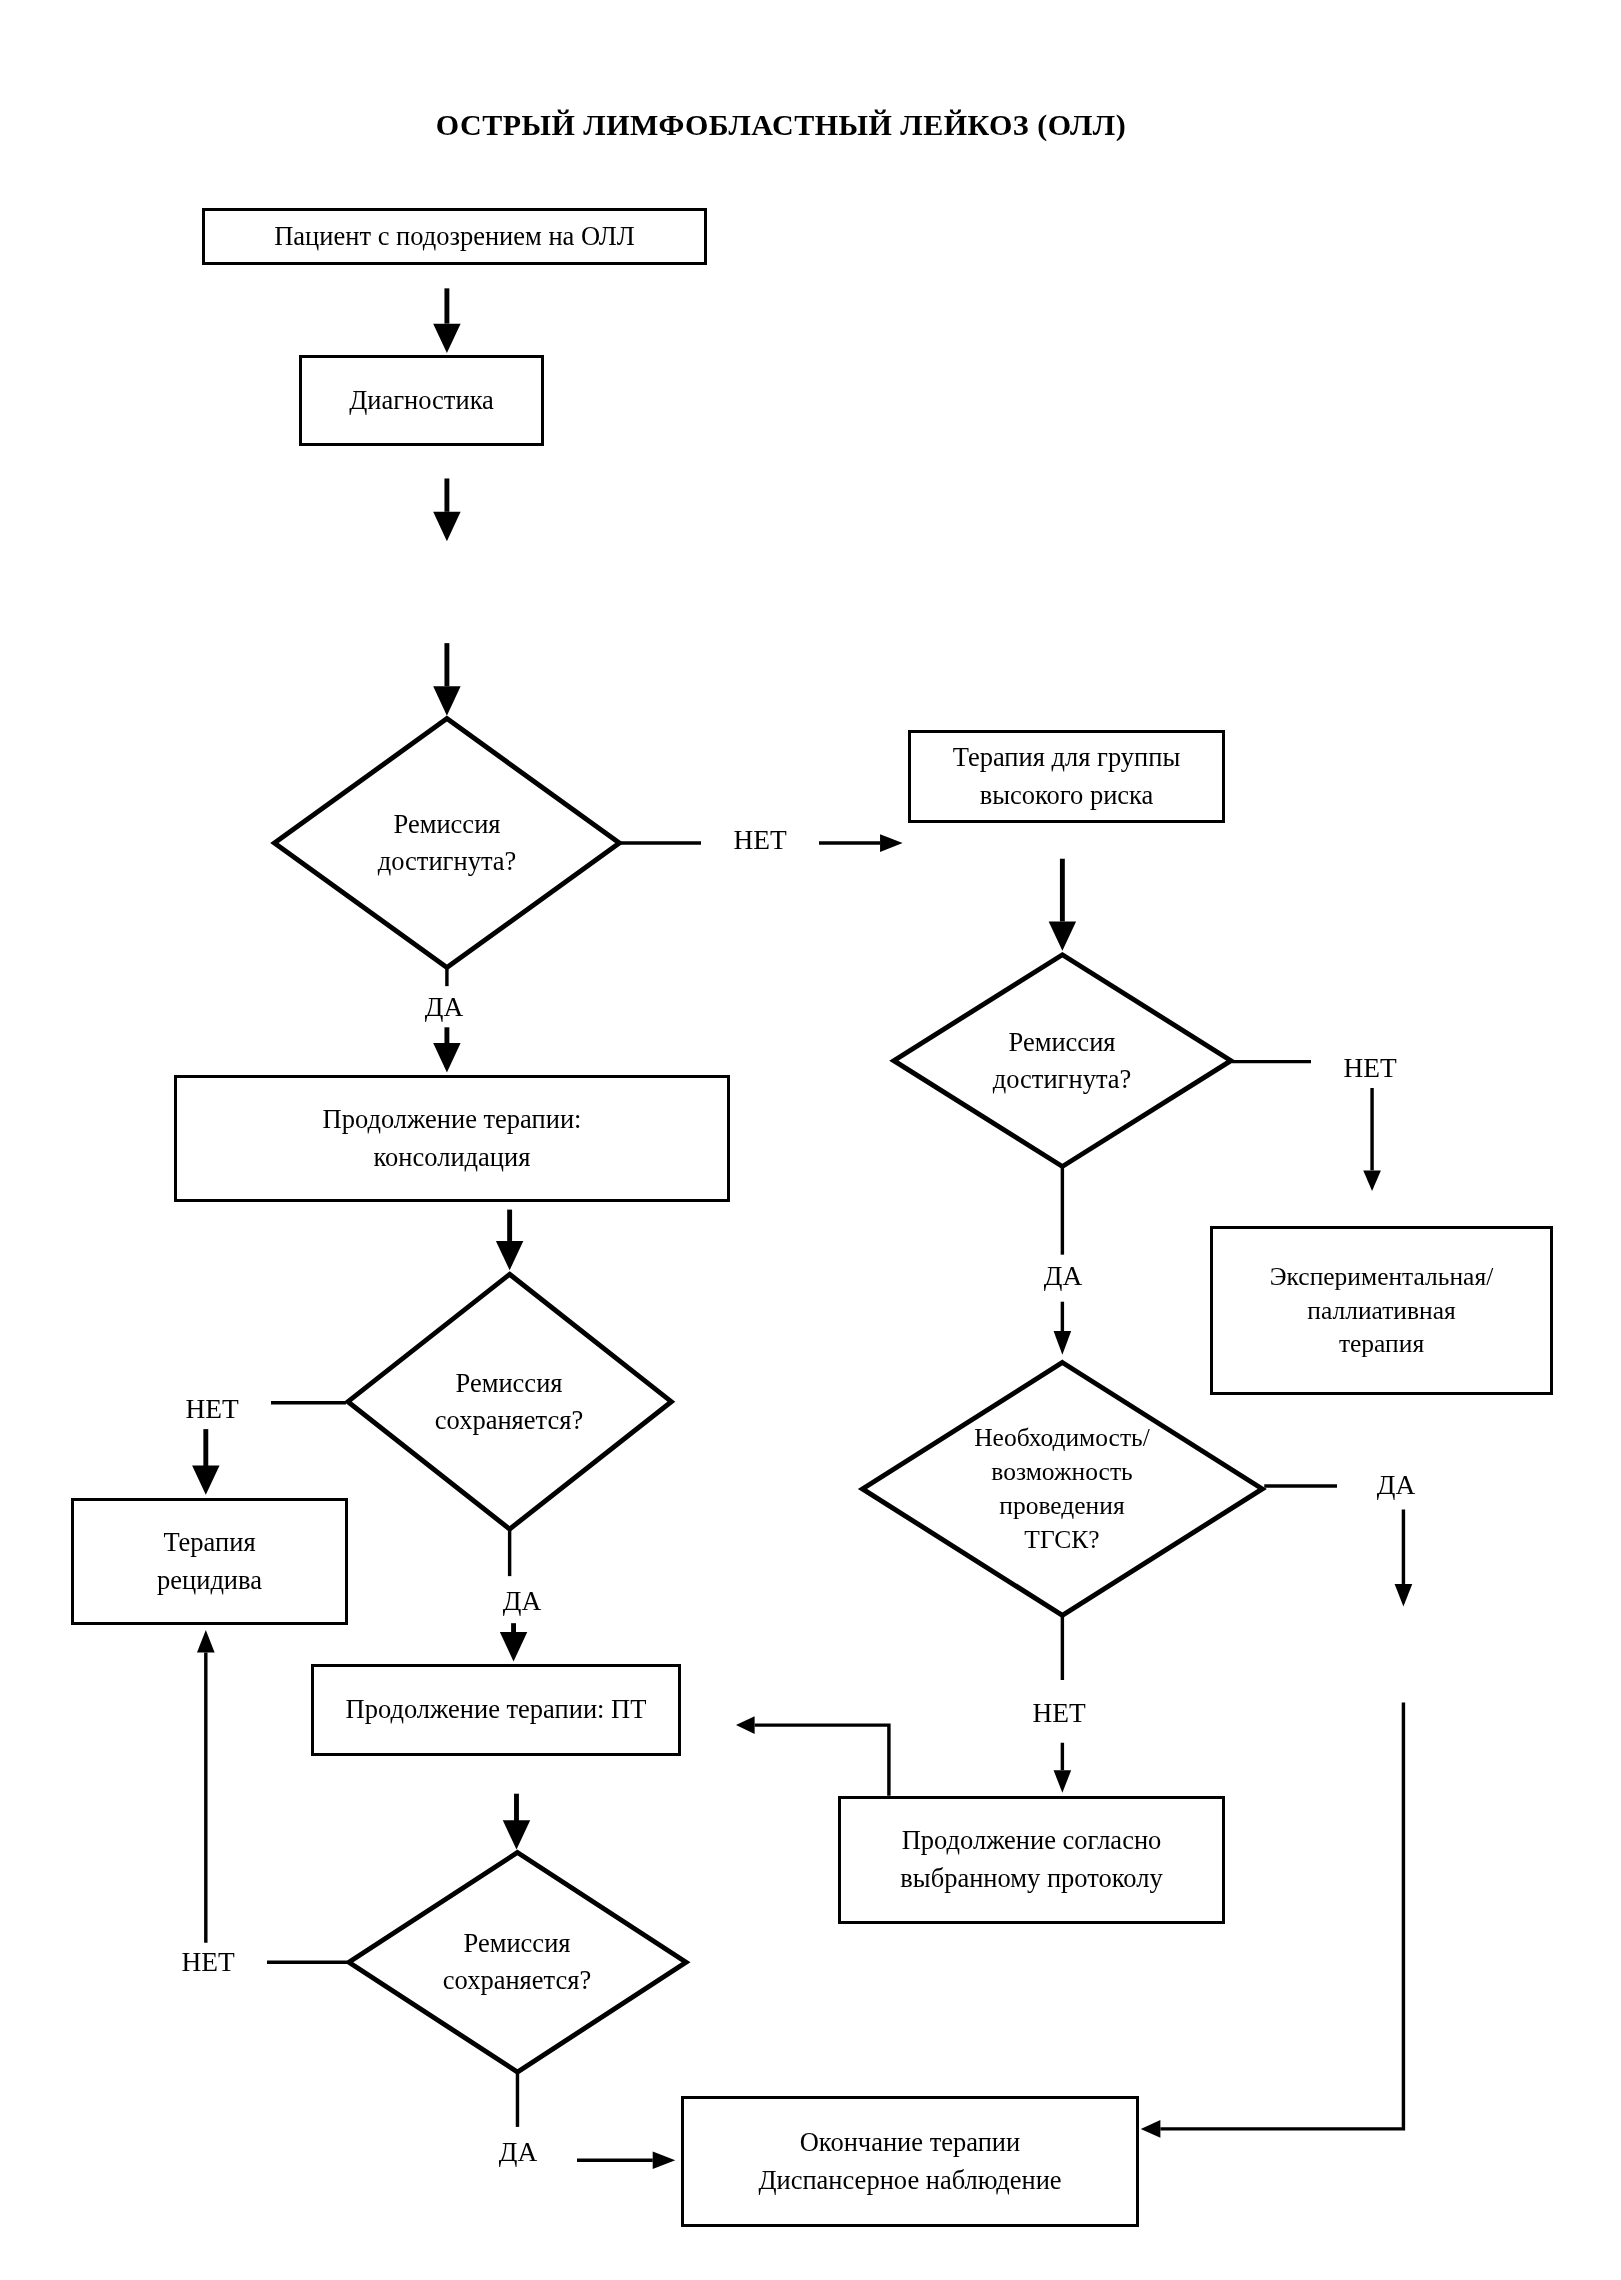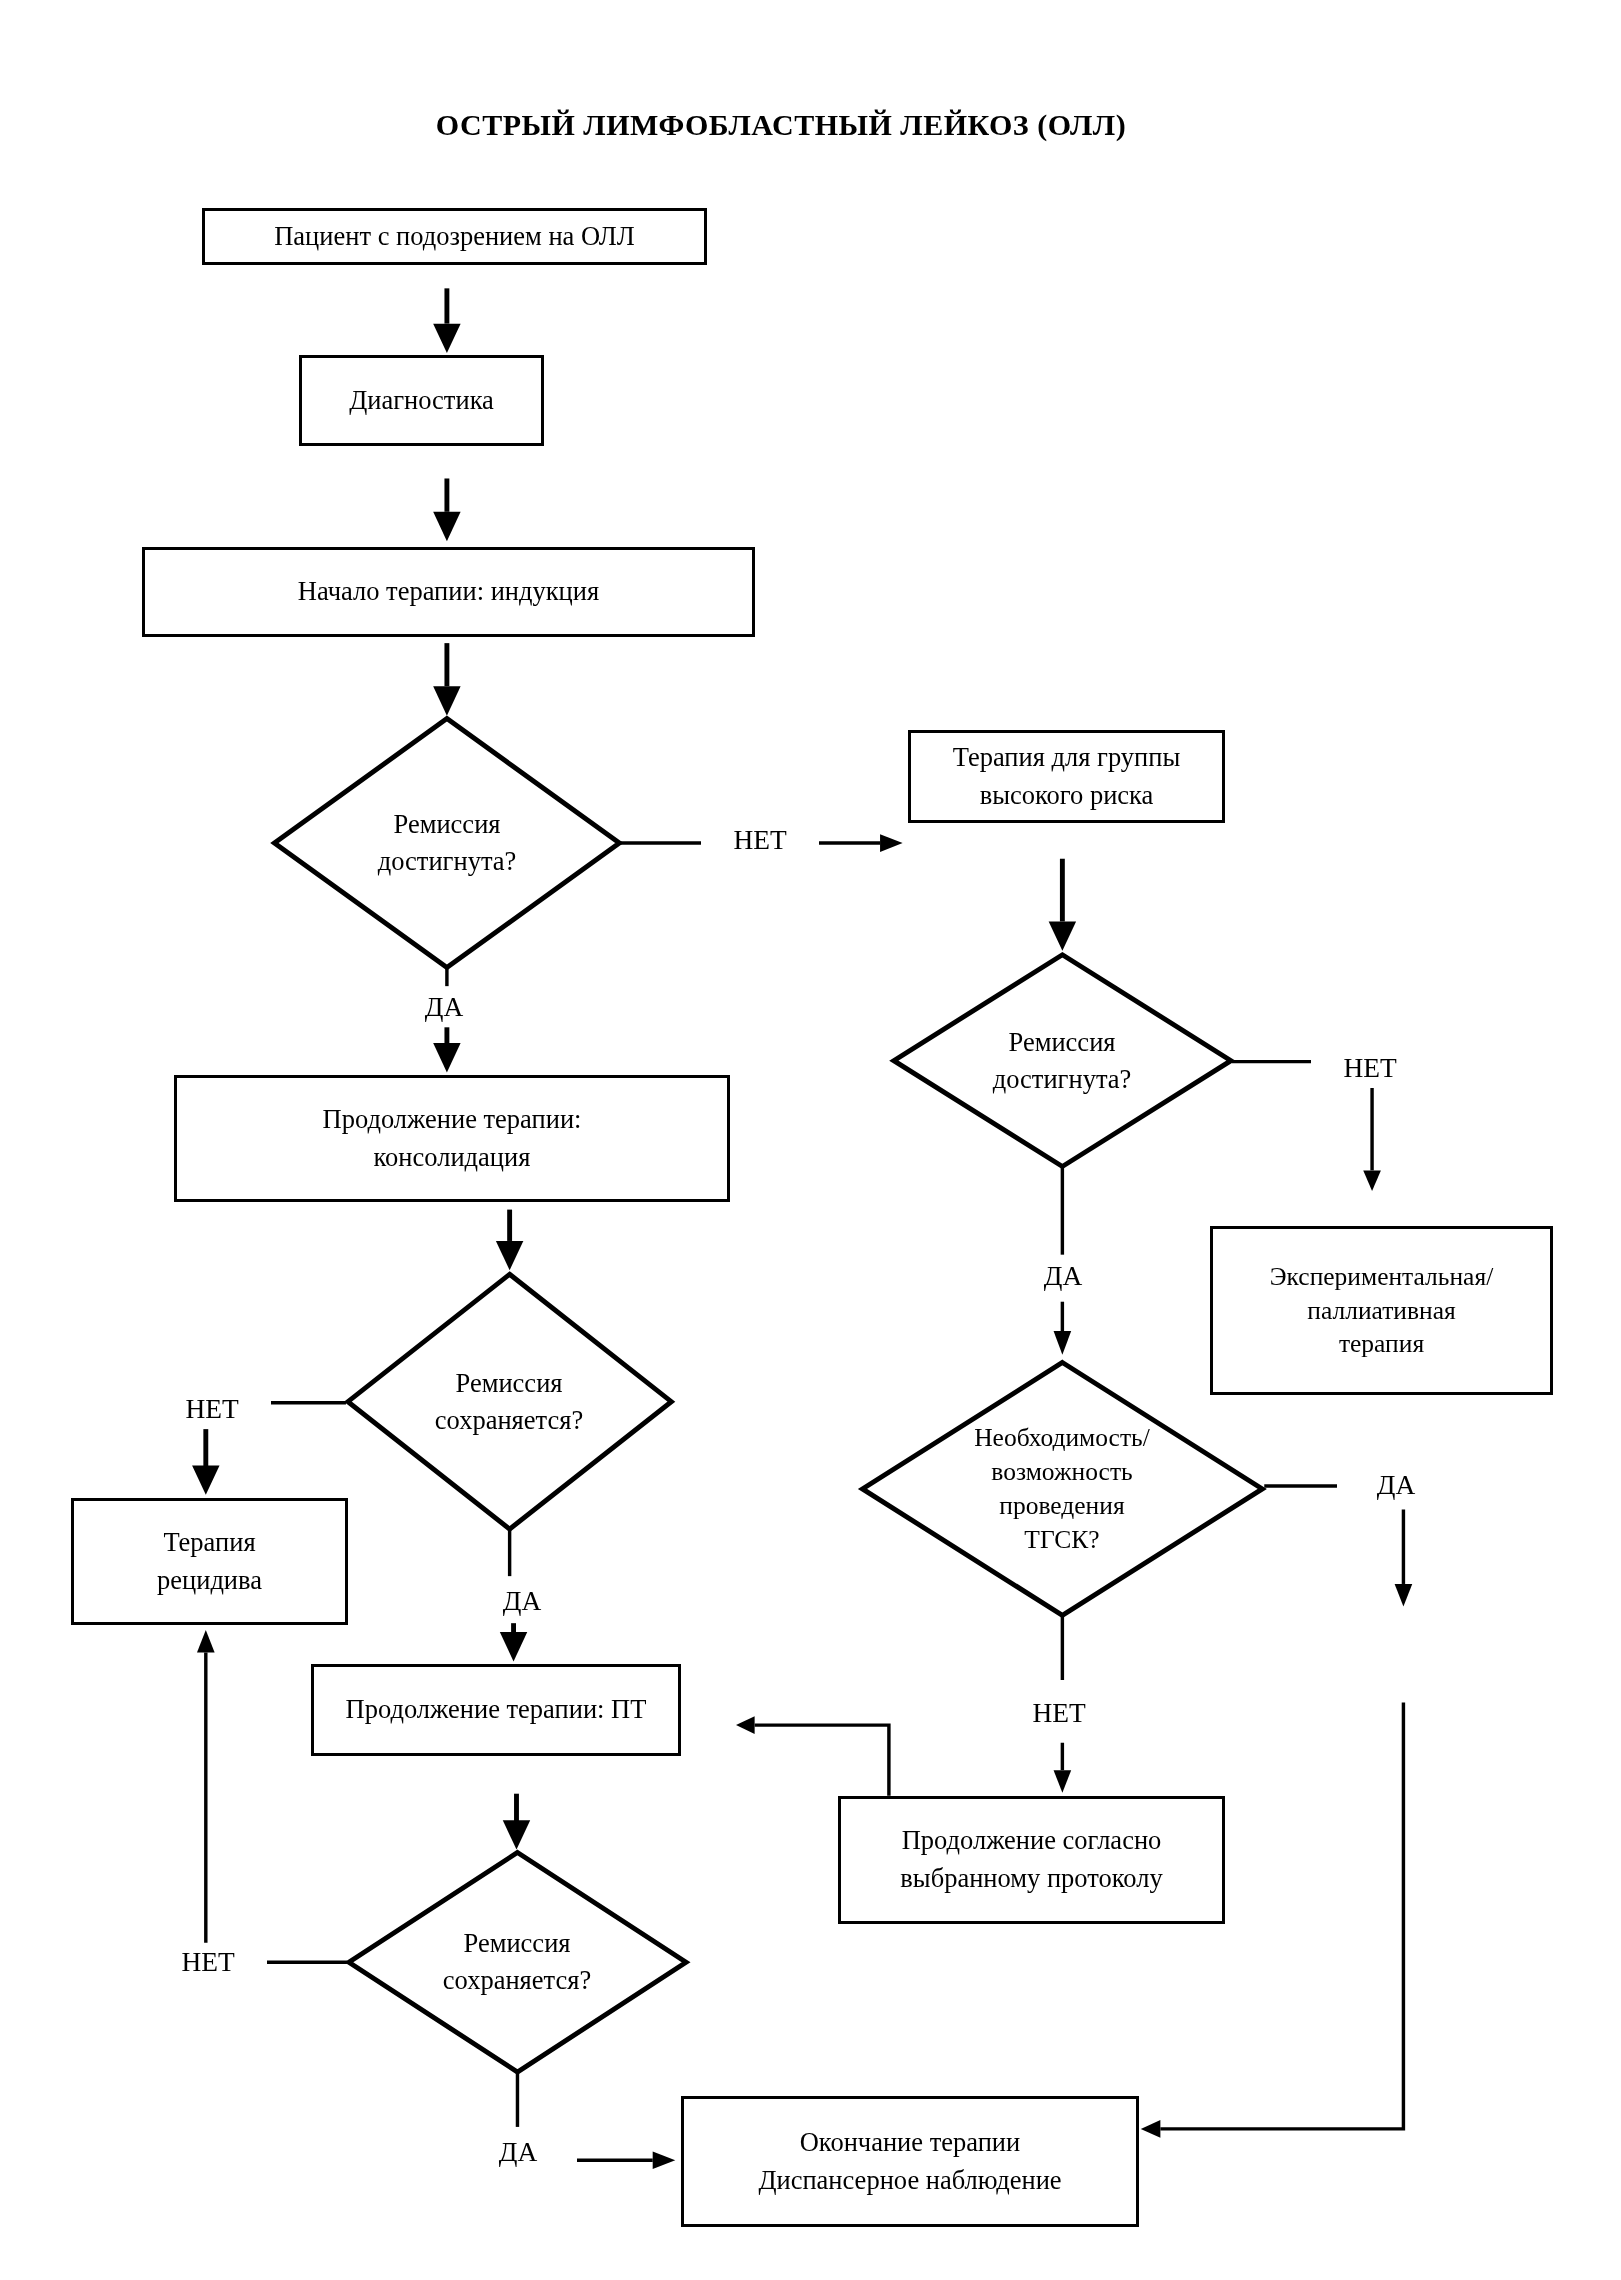--- a/index.html
+++ b/index.html
@@ -125,21 +125,20 @@
     <polygon class="diamond" points="1084,974 1256,1082 1084,1190 912,1082"></polygon>
     <polygon class="diamond" points="520,1300 685,1430 520,1560 355,1430"></polygon>
     <polygon class="diamond" points="1084,1390 1288,1519 1084,1648 880,1519"></polygon>
     <polygon class="diamond" points="528,1890 700,2002 528,2114 356,2002"></polygon>
   </svg>
 
   <div class="title">ОСТРЫЙ ЛИМФОБЛАСТНЫЙ ЛЕЙКОЗ (ОЛЛ)</div>
 
   <div class="box" style="left:202px;top:208px;width:505px;height:57px;">Пациент с подозрением на ОЛЛ</div>
   <div class="box" style="left:299px;top:355px;width:245px;height:91px;">Диагностика</div>
-  <div class="box" style="left:142px;top:547px;width:613px;height:90px;">Начало терапии: индукция</div>
   <div class="box" style="left:908px;top:730px;width:317px;height:93px;">Терапия для группы
 высокого риска</div>
   <div class="box" style="left:1210px;top:1194px;width:343px;height:169px;font-size:25.5px;line-height:1.32;margin-top:32px;">Экспериментальная/
 паллиативная
 терапия</div>
   <div class="box" style="left:174px;top:1075px;width:556px;height:127px;">Продолжение терапии:
 консолидация</div>
   <div class="box" style="left:71px;top:1498px;width:277px;height:127px;">Терапия
 рецидива</div>
   <div class="box" style="left:311px;top:1664px;width:370px;height:92px;">Продолжение терапии: ПТ</div>

